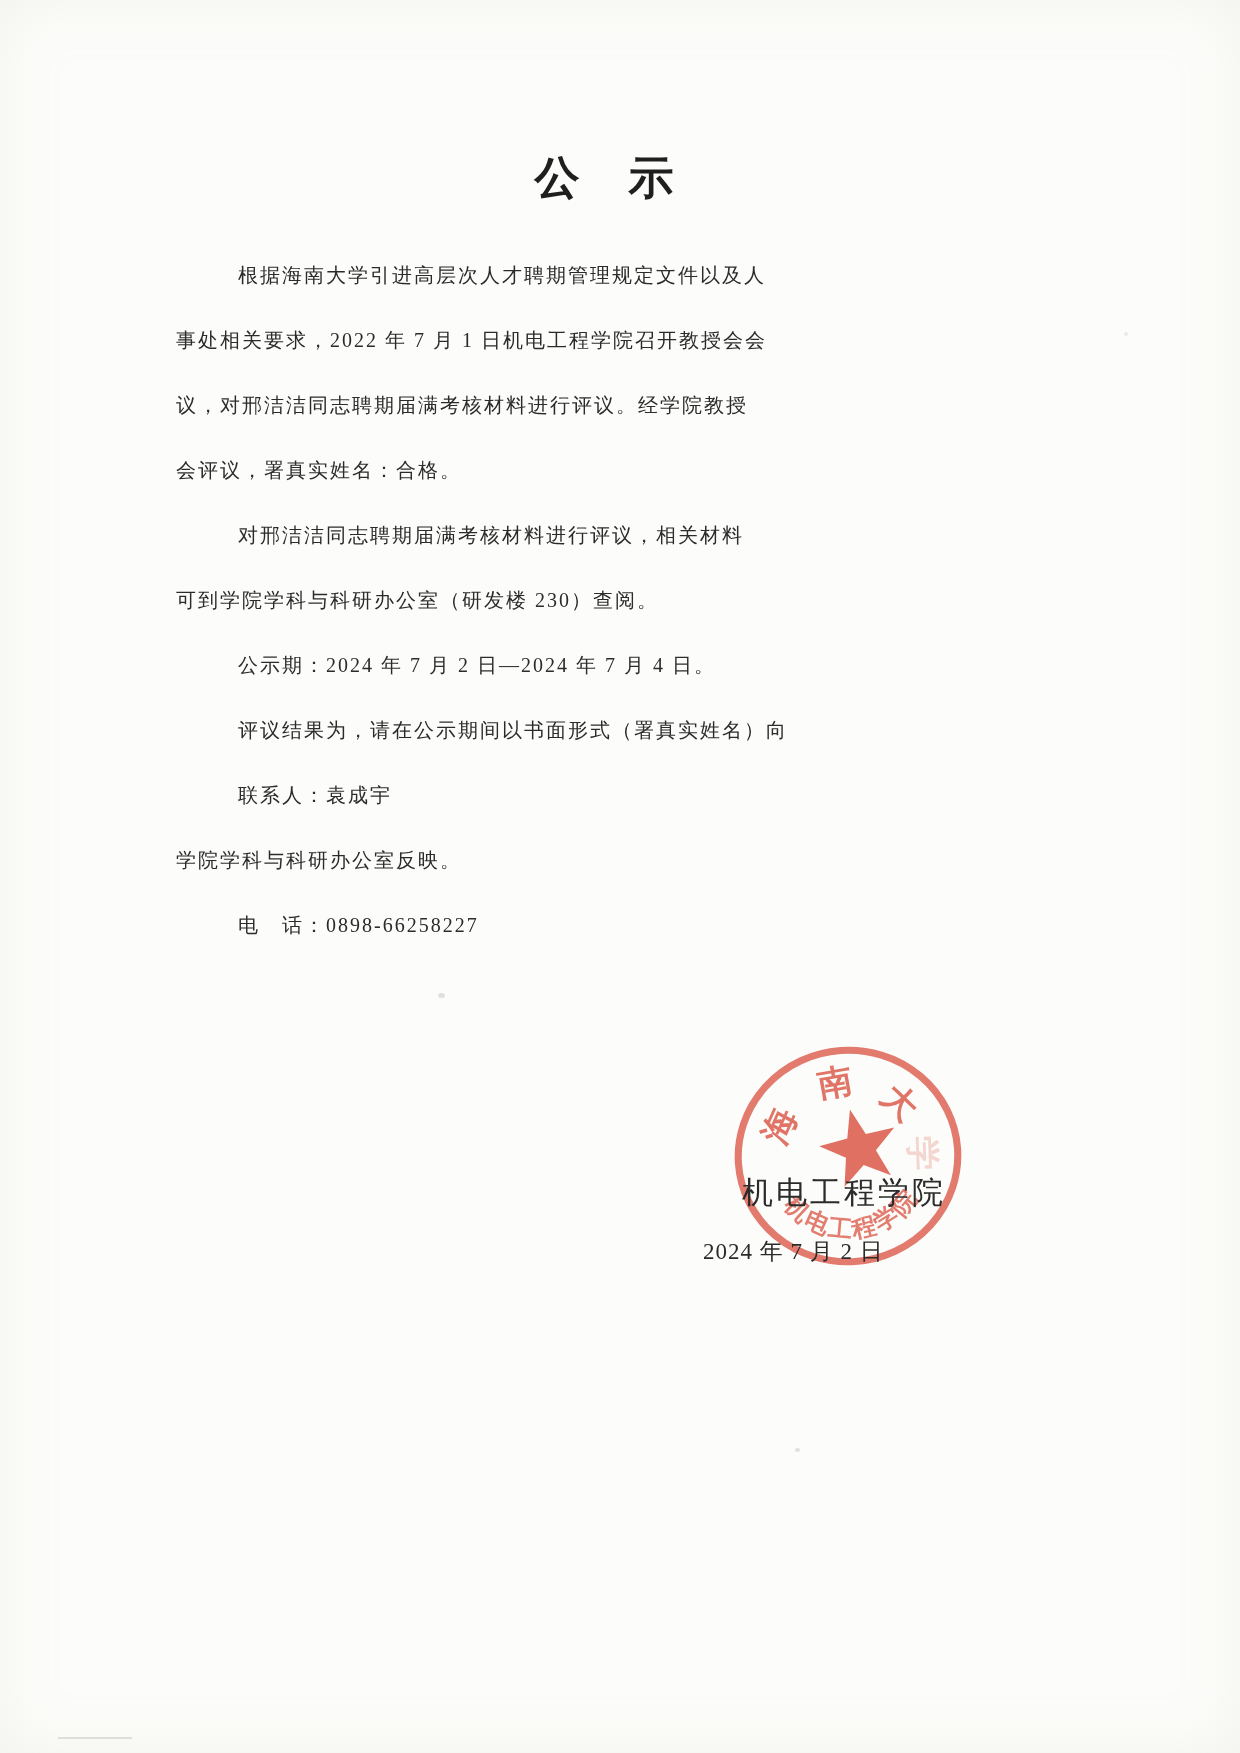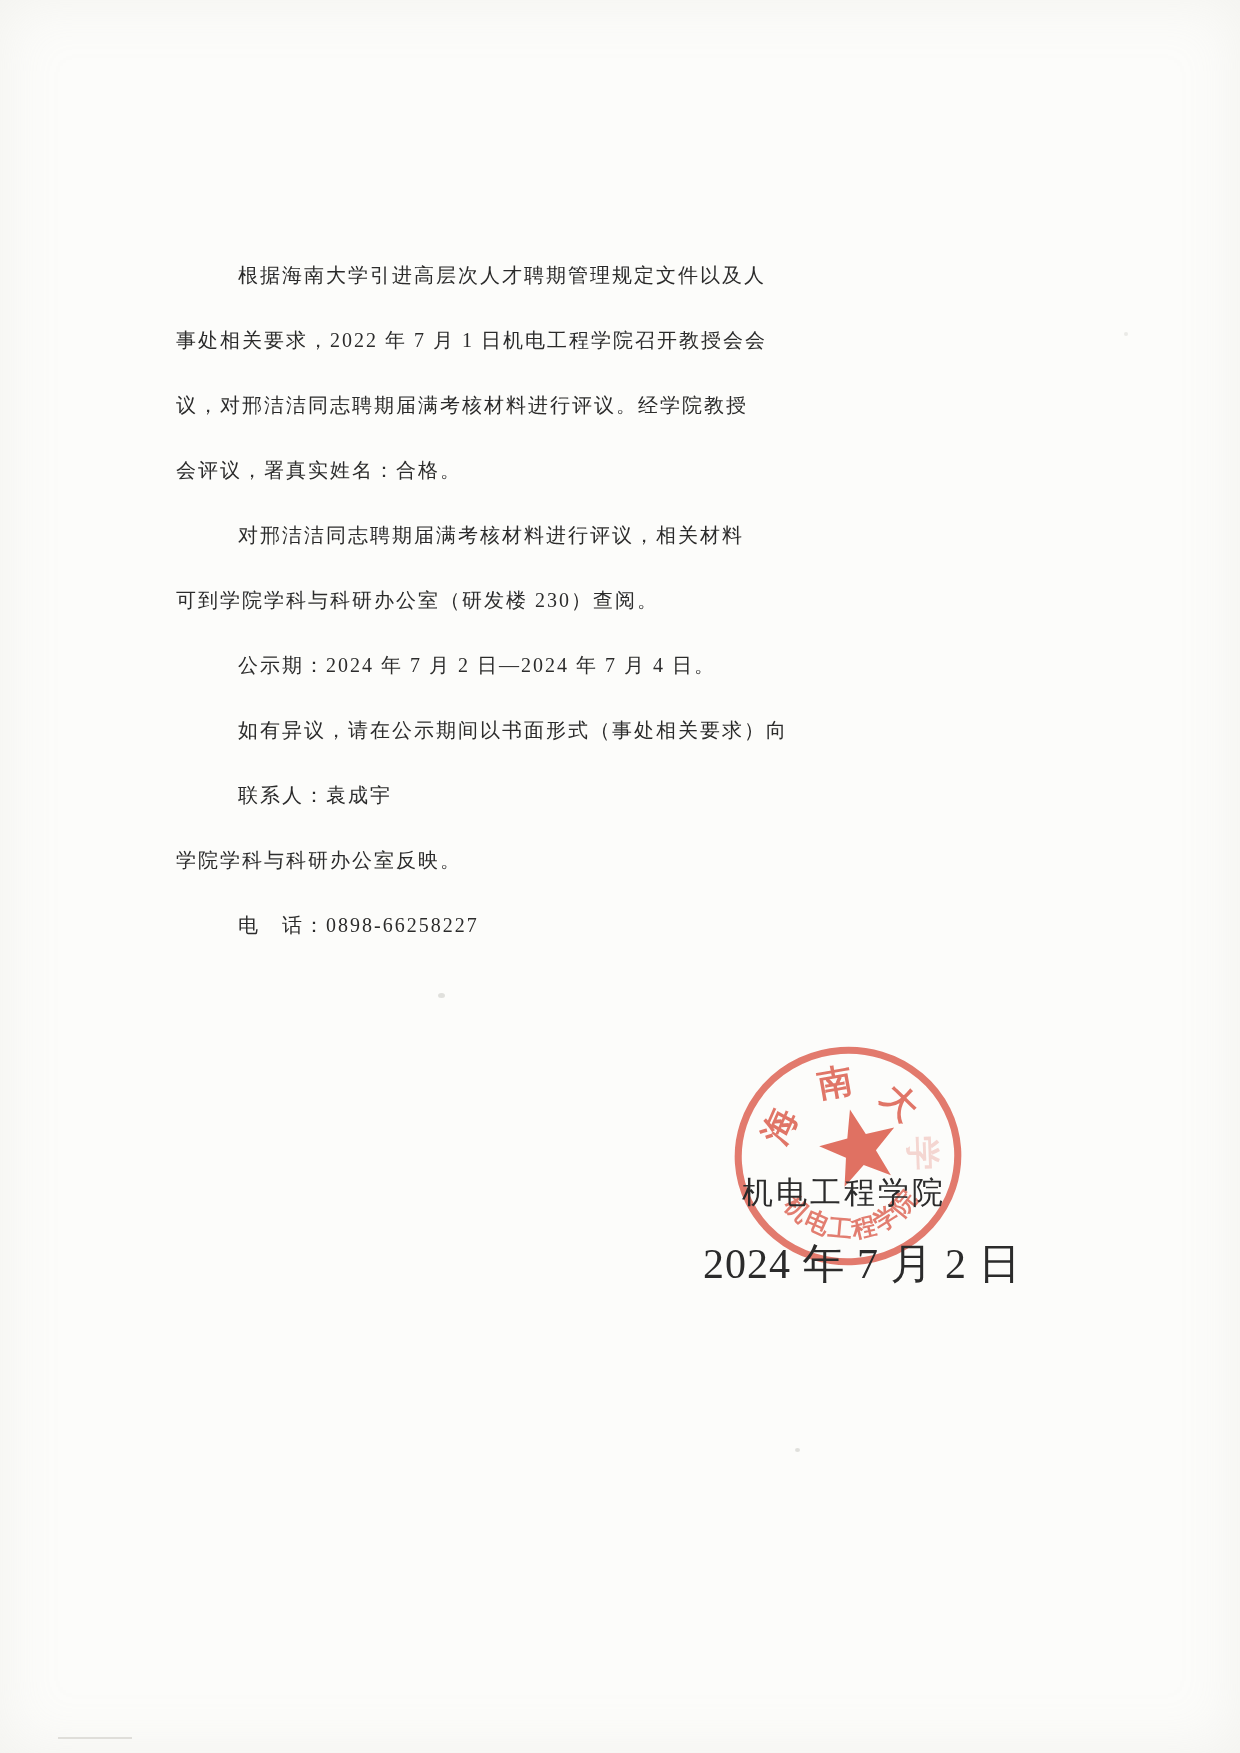--- a/index.html
+++ b/index.html
@@ -40,47 +40,48 @@
     transform:rotate(-4deg);
     opacity:.92;
   }
   .sig-college{
     position:absolute;left:742px;top:1172px;
     font-size:31px;letter-spacing:3px;color:#2b2b2b;white-space:nowrap;
     z-index:3;
   }
   .sig-date{
     position:absolute;left:703px;top:1236px;
-    font-size:42px;letter-spacing:1px;color:#2b2b2b;white-space:nowrap;
+    font-size:23px;letter-spacing:1px;color:#2b2b2b;white-space:nowrap;
     z-index:3;
   }
   .speck{position:absolute;border-radius:50%;background:#c9c8c2;opacity:.55;}
   .speck.s1{left:438px;top:993px;width:7px;height:5px;}
   .speck.s2{left:795px;top:1448px;width:5px;height:4px;}
   .speck.s3{left:1124px;top:332px;width:4px;height:4px;opacity:.35;}
   .edge-mark{
     position:absolute;left:58px;top:1737px;width:74px;height:2px;
     background:#d8d7d2;opacity:.8;
   }
 </style>
 </head>
 <body>
 
 <div class="page">
 
+  <div class="notice-title">公　示</div>
 
   <div class="body-text">
     <div class="body-line indent">根据海南大学引进高层次人才聘期管理规定文件以及人</div>
     <div class="body-line">事处相关要求，2022 年 7 月 1 日机电工程学院召开教授会会</div>
     <div class="body-line">议，对邢洁洁同志聘期届满考核材料进行评议。经学院教授</div>
     <div class="body-line">会评议，署真实姓名：合格。</div>
     <div class="body-line indent">对邢洁洁同志聘期届满考核材料进行评议，相关材料</div>
     <div class="body-line">可到学院学科与科研办公室（研发楼 230）查阅。</div>
     <div class="body-line indent">公示期：2024 年 7 月 2 日—2024 年 7 月 4 日。</div>
-    <div class="body-line indent">如有异议，请在公示期间以书面形式（事处相关要求）向</div>
+    <div class="body-line indent">评议结果为，请在公示期间以书面形式（署真实姓名）向</div>
     <div class="body-line indent">联系人：袁成宇</div>
     <div class="body-line">学院学科与科研办公室反映。</div>
     <div class="body-line indent">电　话：0898-66258227</div>
   </div>
 
   <svg class="seal" viewBox="0 0 240 240" xmlns="http://www.w3.org/2000/svg">
     <g fill="#d9513f" stroke="none" font-family="'DejaVu Sans','Liberation Sans',sans-serif">
       <ellipse cx="120" cy="120" rx="108" ry="104" fill="none" stroke="#d9513f" stroke-width="7" opacity="0.82"></ellipse>
       <polygon opacity="0.88" points="125.1,74.6 139.0,99.6 167.3,95.2 147.8,116.2 160.8,141.8 134.8,129.8 114.5,150.0 117.9,121.5 92.4,108.4 120.5,102.9"></polygon>
       <g font-size="34" font-weight="bold" text-anchor="middle" opacity="0.85">

